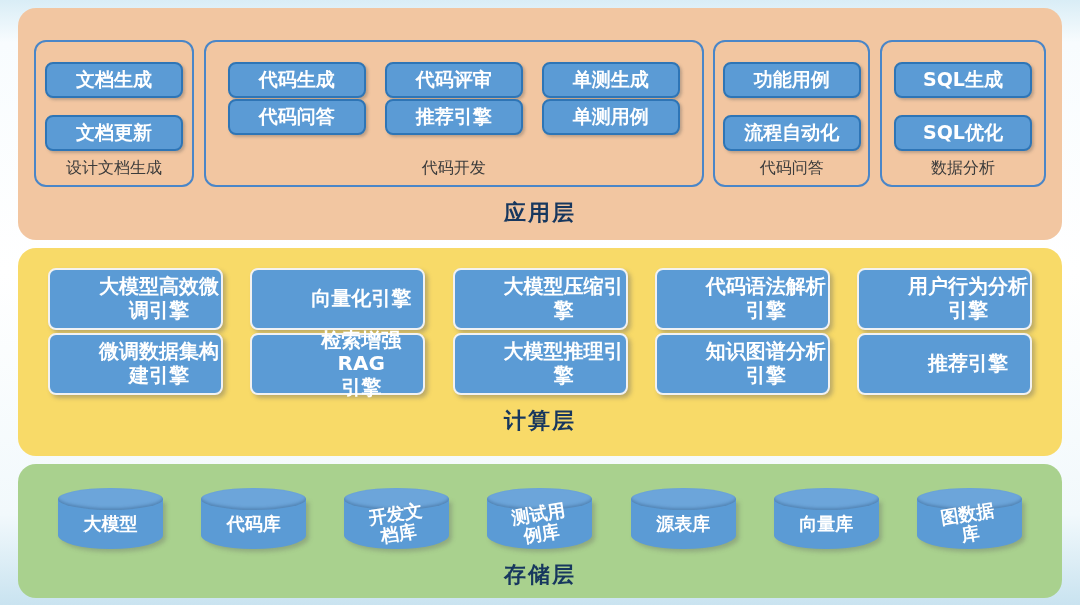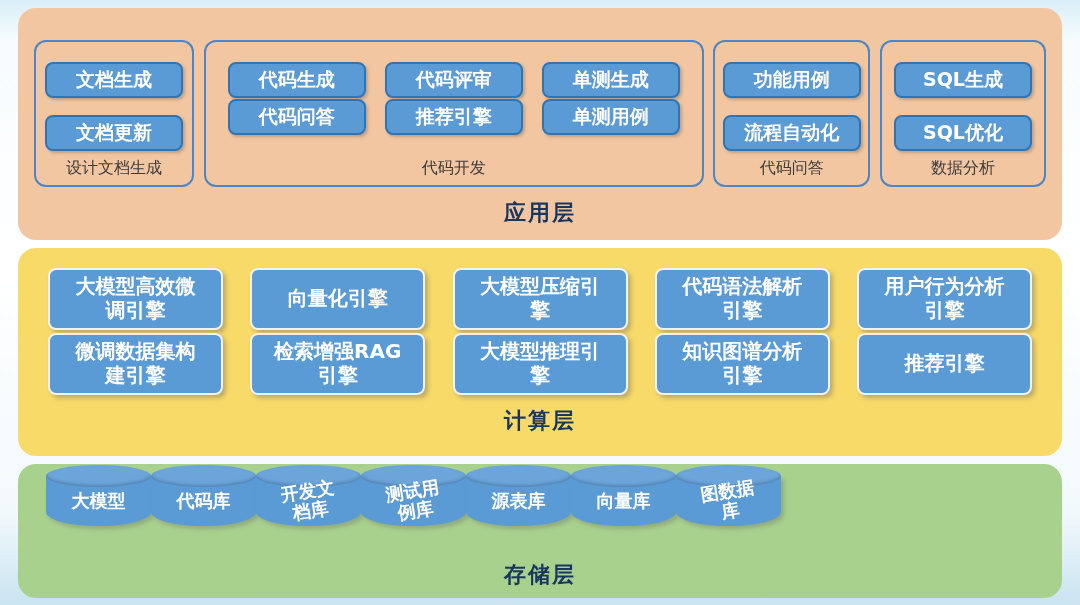--- a/index.html
+++ b/index.html
@@ -105,27 +105,29 @@
     color: #ffffff;
     font-size: 20px;
     font-weight: bold;
     line-height: 1.18;
     text-align: center;
     white-space: pre-line;
     display: flex;
     align-items: center;
     justify-content: center;
     box-shadow: 3px 3px 4px rgba(100, 100, 100, 0.4);
+    padding-left: 47px;
   }
 
   
   .cyl-row {
     display: flex;
-    padding: 0 28px;
-    margin-top: 12px;
+    justify-content: space-between;
+    padding: 0 40px;
+    margin-top: 35px;
   }
   .cylinder {
     position: relative;
     width: 105px;
     height: 50px;
     background: #5b9bd5;
     border-radius: 0 0 52px 52px / 0 0 14px 14px;
     display: flex;
     align-items: center;
     justify-content: center;

